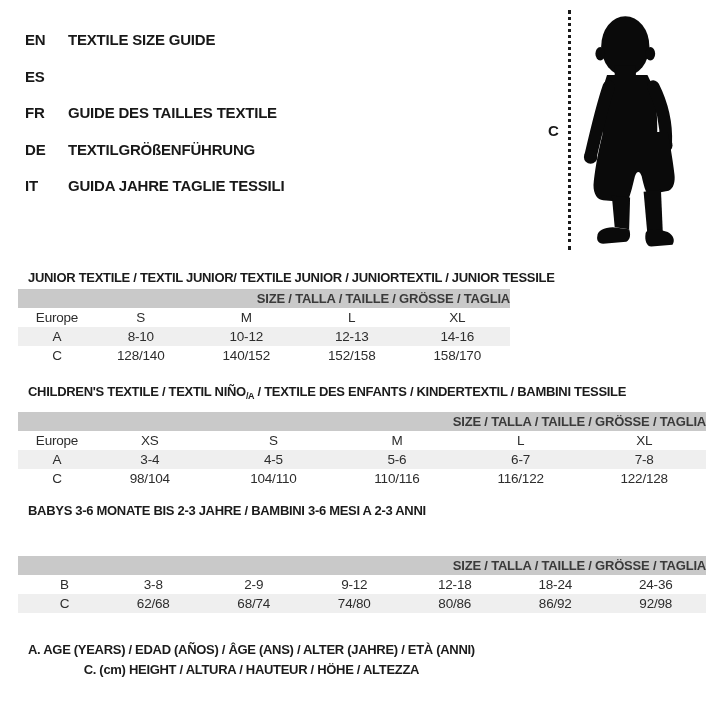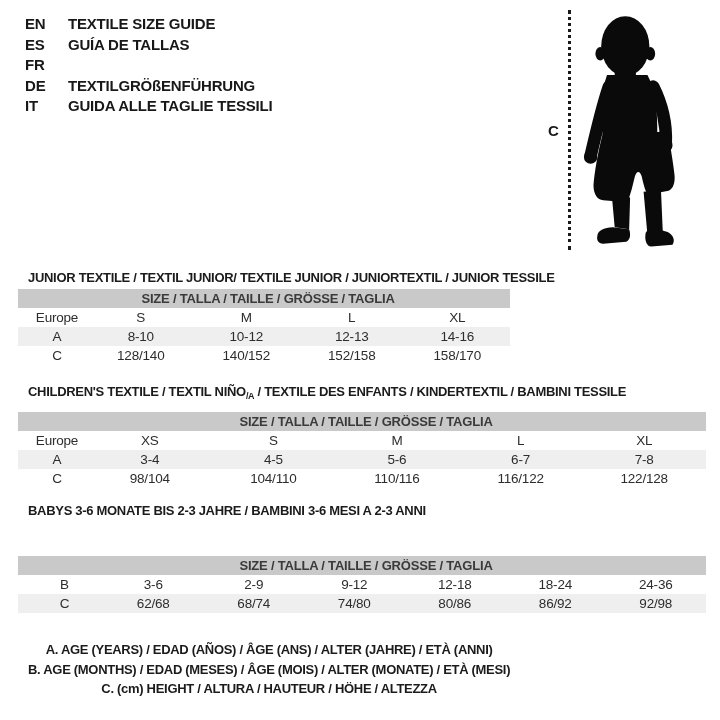--- a/index.html
+++ b/index.html
@@ -10,21 +10,21 @@
     font-family:"Liberation Sans", sans-serif;
     color:#1c1c1c;
     overflow:hidden;
   }
   
   .langs{
     position:absolute;left:25px;top:14px;
     font-weight:700;font-size:15px;line-height:20.5px;
     letter-spacing:-0.2px;color:#181818;
   }
-  .lang-row{display:flex;}
+  .lang-row{display:flex;margin-top:16px;}
   .lang-code{width:43px;flex:0 0 43px;}
   
   .height-line{
     position:absolute;left:568px;top:10px;height:240px;width:0;
     border-left:3px dotted #1a1a1a;
   }
   .c-label{
     position:absolute;left:548px;top:122px;
     font-weight:700;font-size:15px;color:#181818;
   }
@@ -37,21 +37,21 @@
   }
   .sub{font-size:9px;vertical-align:-3px;letter-spacing:-0.3px;}
   
   .size-table{
     position:absolute;border-collapse:collapse;table-layout:fixed;
     font-size:13.5px;color:#2d2d2d;letter-spacing:-0.2px;
   }
   .size-table td{height:19px;padding:0;line-height:19px;text-align:center;
     font-weight:400;overflow:hidden;white-space:nowrap;}
   .bar-row td{
-    background:#c9c9c9;text-align:center;padding-left:8px;
+    background:#c9c9c9;text-align:right;padding-left:8px;
     font-weight:700;font-size:13px;color:#3a3a3a;
   }
   .row-label{text-align:center;padding-left:8px !important;}
   tbody tr:nth-child(even) td{background:#efefef;}
   
   .legend{
     position:absolute;left:28px;top:640px;
     font-weight:700;font-size:13px;line-height:19.6px;
     letter-spacing:-0.3px;color:#1b1b1b;white-space:nowrap;text-align:center;
   }
@@ -59,32 +59,32 @@
 </head>
 <body>
 
 <div class="langs">
   <div class="lang-row">
     <span class="lang-code">EN</span>
     <span>TEXTILE SIZE GUIDE</span>
   </div>
   <div class="lang-row">
     <span class="lang-code">ES</span>
-    <span>GUÍA DE TALLAS</span>
   </div>
   <div class="lang-row">
     <span class="lang-code">FR</span>
+    <span>GUIDE DES TAILLES TEXTILE</span>
   </div>
   <div class="lang-row">
     <span class="lang-code">DE</span>
     <span>TEXTILGRÖßENFÜHRUNG</span>
   </div>
   <div class="lang-row">
     <span class="lang-code">IT</span>
-    <span>GUIDA ALLE TAGLIE TESSILI</span>
+    <span>GUIDA JAHRE TAGLIE TESSILI</span>
   </div>
 </div>
 
 <div class="height-line"></div>
 <div class="c-label">C</div>
 <svg class="silhouette" viewBox="0 0 110 244" aria-hidden="true">
   <g fill="#0a0a0a">
 
     <ellipse cx="47" cy="36" rx="25" ry="31"></ellipse>
     <ellipse cx="21" cy="44" rx="5" ry="7"></ellipse>
@@ -209,36 +209,35 @@
       <col>
     </colgroup>
   <thead>
     <tr class="bar-row">
       <td colspan="7">SIZE / TALLA / TAILLE / GRÖSSE / TAGLIA</td>
     </tr>
   </thead>
   <tbody>
     <tr>
       <td class="row-label">B</td>
-      <td>3-6</td>
+      <td>3-8</td>
       <td>2-9</td>
       <td>9-12</td>
       <td>12-18</td>
       <td>18-24</td>
       <td>24-36</td>
     </tr>
     <tr>
       <td class="row-label">C</td>
       <td>62/68</td>
       <td>68/74</td>
       <td>74/80</td>
       <td>80/86</td>
       <td>86/92</td>
       <td>92/98</td>
     </tr>
   </tbody>
 </table>
 
 <div class="legend">
   <div>A. AGE (YEARS) / EDAD (AÑOS) / ÂGE (ANS) / ALTER (JAHRE) / ETÀ (ANNI)</div>
-  <div>B. AGE (MONTHS) / EDAD (MESES) / ÂGE (MOIS) / ALTER (MONATE) / ETÀ (MESI)</div>
   <div>C. (cm) HEIGHT / ALTURA / HAUTEUR / HÖHE / ALTEZZA</div>
 </div>
 
 </body></html>

